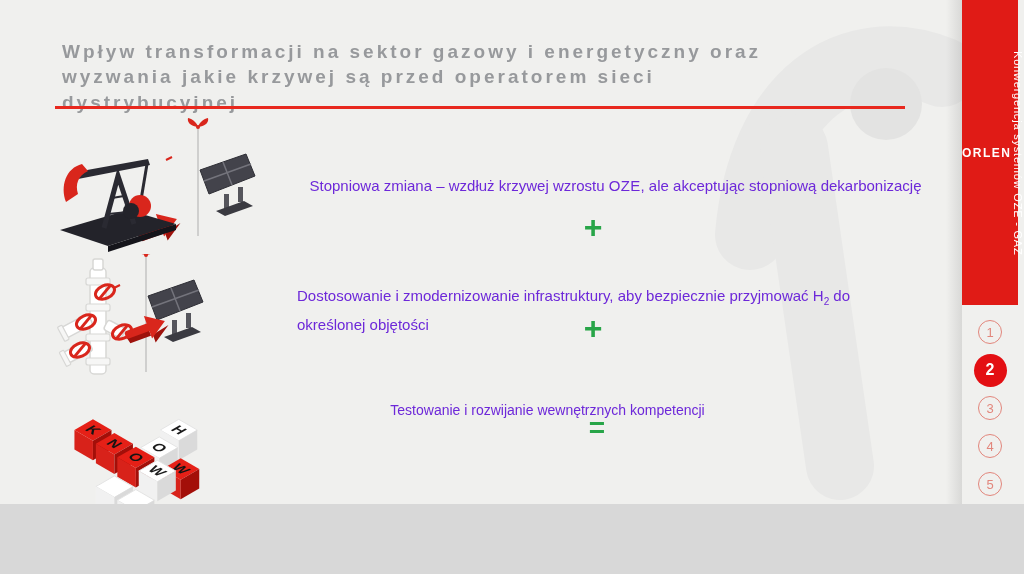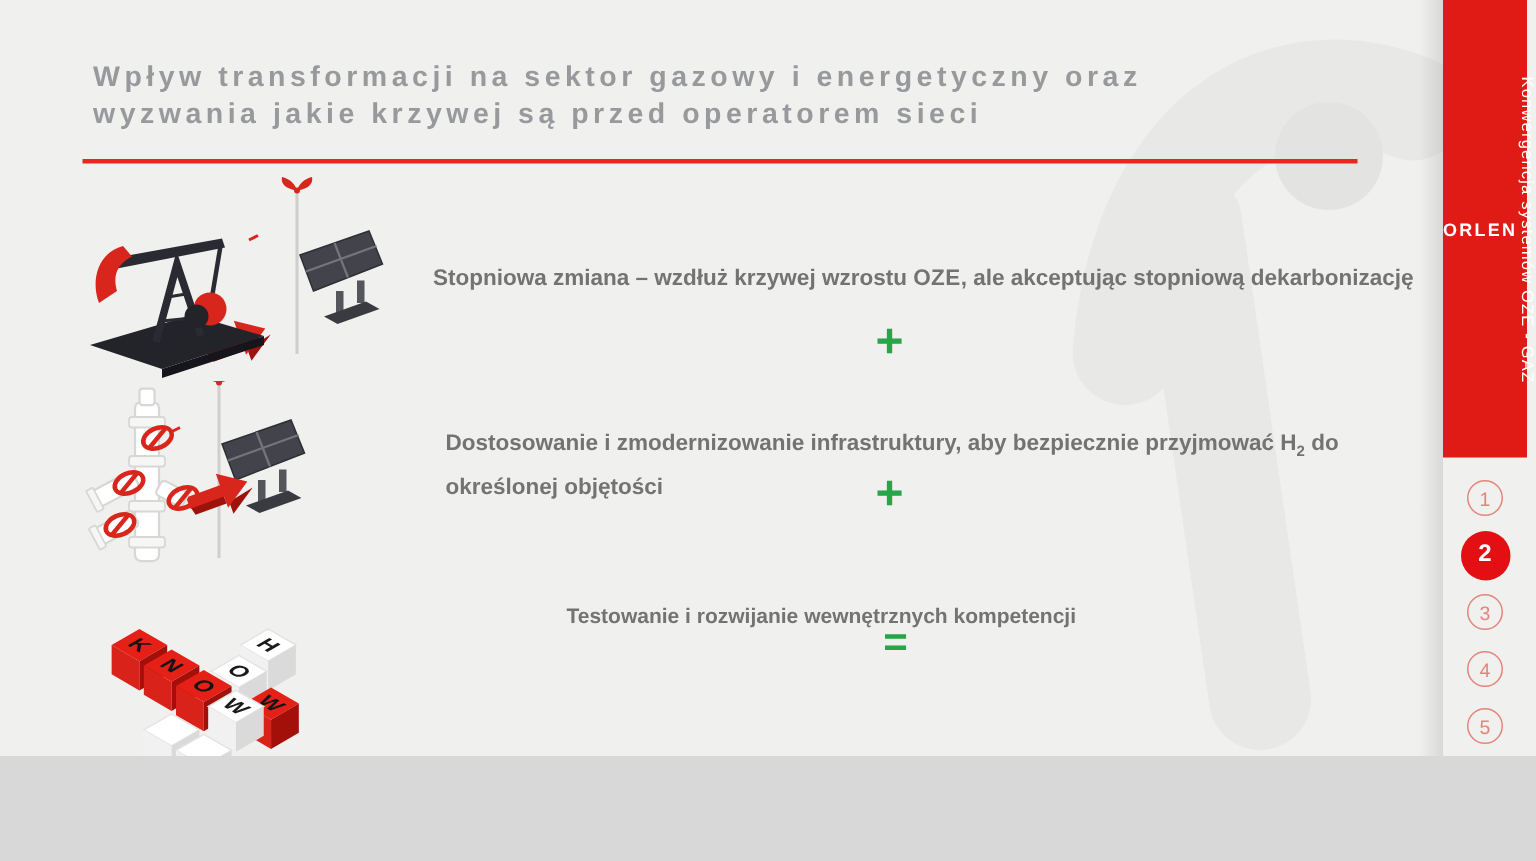--- a/index.html
+++ b/index.html
@@ -12,21 +12,21 @@
   .watermark{position:absolute;left:690px;top:0;width:320px;height:520px;pointer-events:none;}
   
   .title{
     position:absolute;left:62px;top:26px;width:860px;
     font-size:19px;font-weight:bold;color:#97999c;
     letter-spacing:3px;line-height:25.5px;
   }
   .title span{display:block;}
   .rule{position:absolute;left:55px;top:106px;width:850px;height:3px;background:#e8281e;}
   
-  .stmt{position:absolute;color:#737373;font-weight:bold;}
+  .stmt{position:absolute;color:#6d28d9;font-weight:normal;}
   .stmt sub{font-size:10px;}
   #s1{left:270px;top:162px;width:691px;text-align:center;font-size:15px;}
   #s2{left:278px;top:269px;width:660px;font-size:15px;line-height:23px;margin-left:19px;}
   #s3{left:270px;top:388px;width:555px;text-align:center;font-size:14px;}
   #s4{left:270px;top:457px;width:665px;font-size:14.5px;line-height:29px;}
   .op{position:absolute;left:270px;color:#28a548;font-weight:bold;text-align:center;}
   #op1{top:211px;width:646px;font-size:32px;line-height:32px;}
   #op2{top:312px;width:646px;font-size:32px;line-height:32px;}
   #op3{top:413px;width:654px;font-size:28px;line-height:30px;}
   
@@ -74,20 +74,21 @@
 
   <svg class="watermark" viewBox="0 0 320 520">
     <path d="M60 235 C 72 95 160 35 252 72" fill="none" stroke="#e8e8e7" stroke-width="70" stroke-linecap="round"></path>
     <path d="M104 148 L 150 466" fill="none" stroke="#e8e8e7" stroke-width="68" stroke-linecap="round"></path>
     <circle cx="196" cy="104" r="36" fill="#e3e3e2"></circle>
   </svg>
 
   <h1 class="title">
       <span>Wpływ transformacji na sektor gazowy i energetyczny oraz</span>
       <span>wyzwania jakie krzywej są przed operatorem sieci</span>
+      <span>dystrybucyjnej…</span>
     </h1>
   <div class="rule"></div>
 
   <svg id="icon1" class="icon-box" width="210" height="142" viewBox="0 0 210 142">
     <g>
       <line x1="150" y1="12" x2="150" y2="122" stroke="#cfcfce" stroke-width="2"></line>
       <g transform="translate(150,13)" fill="#d9261c">
         <path d="M0 0 C -8 -1 -11 -5 -10 -9 C -5 -8 -1 -4 0 0 Z"></path>
         <path d="M0 0 C 8 -1 11 -5 10 -9 C 5 -8 1 -4 0 0 Z"></path>
         <circle r="2"></circle>

